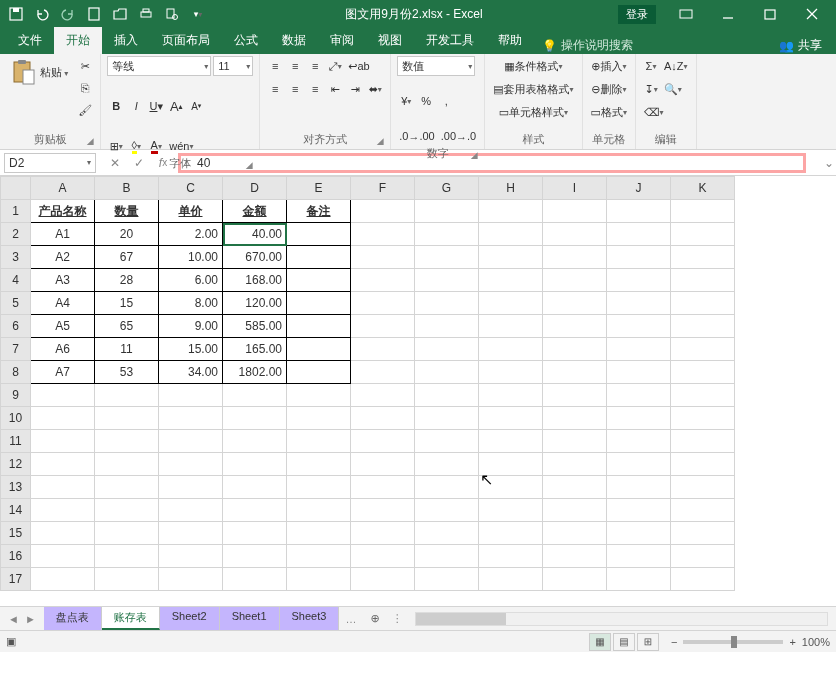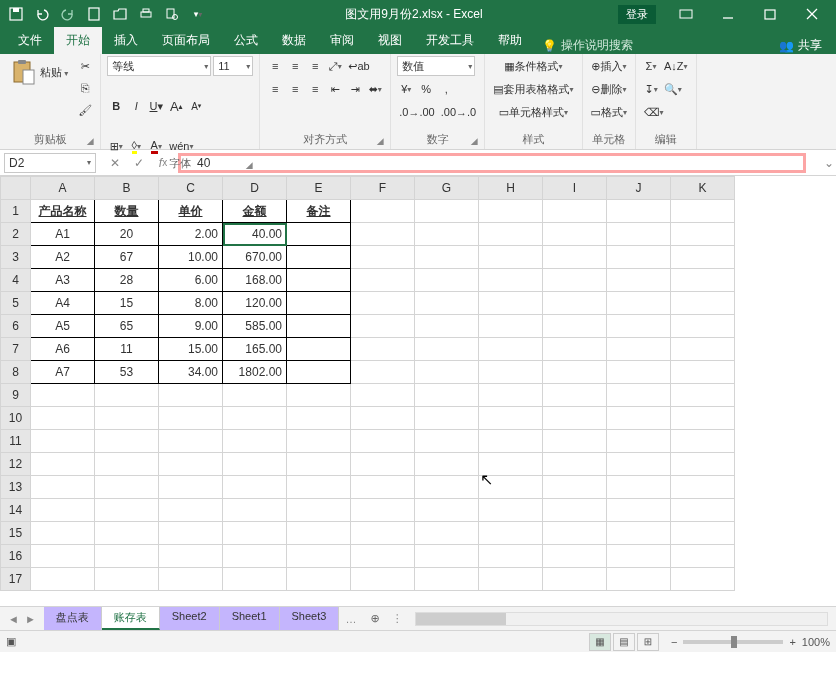--- a/index.html
+++ b/index.html
@@ -256,21 +256,21 @@
           <div class="smbtn">⇥</div>
           <div class="smbtn dd">⬌</div>
         </div>
       </div>
     </div>
     <div class="group-label"><span>对齐方式</span><span class="group-launcher">◢</span></div>
   </div>
 
   <div class="group">
     <div class="group-body">
-      <div class="col" style="gap:3px">
+      <div class="col" style="gap:15px">
         <div class="combo" style="width:78px">数值</div>
         <div class="row">
           <div class="smbtn dd">¥</div>
           <div class="smbtn">%</div>
           <div class="smbtn">,</div>
         </div>
         <div class="row">
           <div class="smbtn">.0→.00</div>
           <div class="smbtn">.00→.0</div>
         </div>

